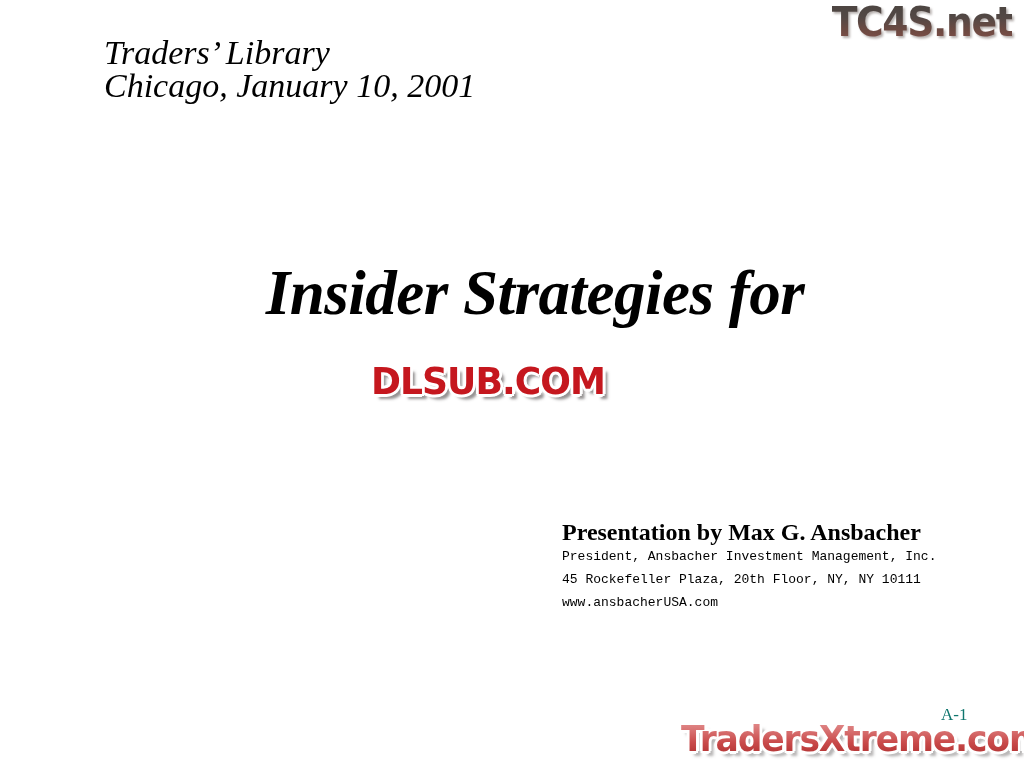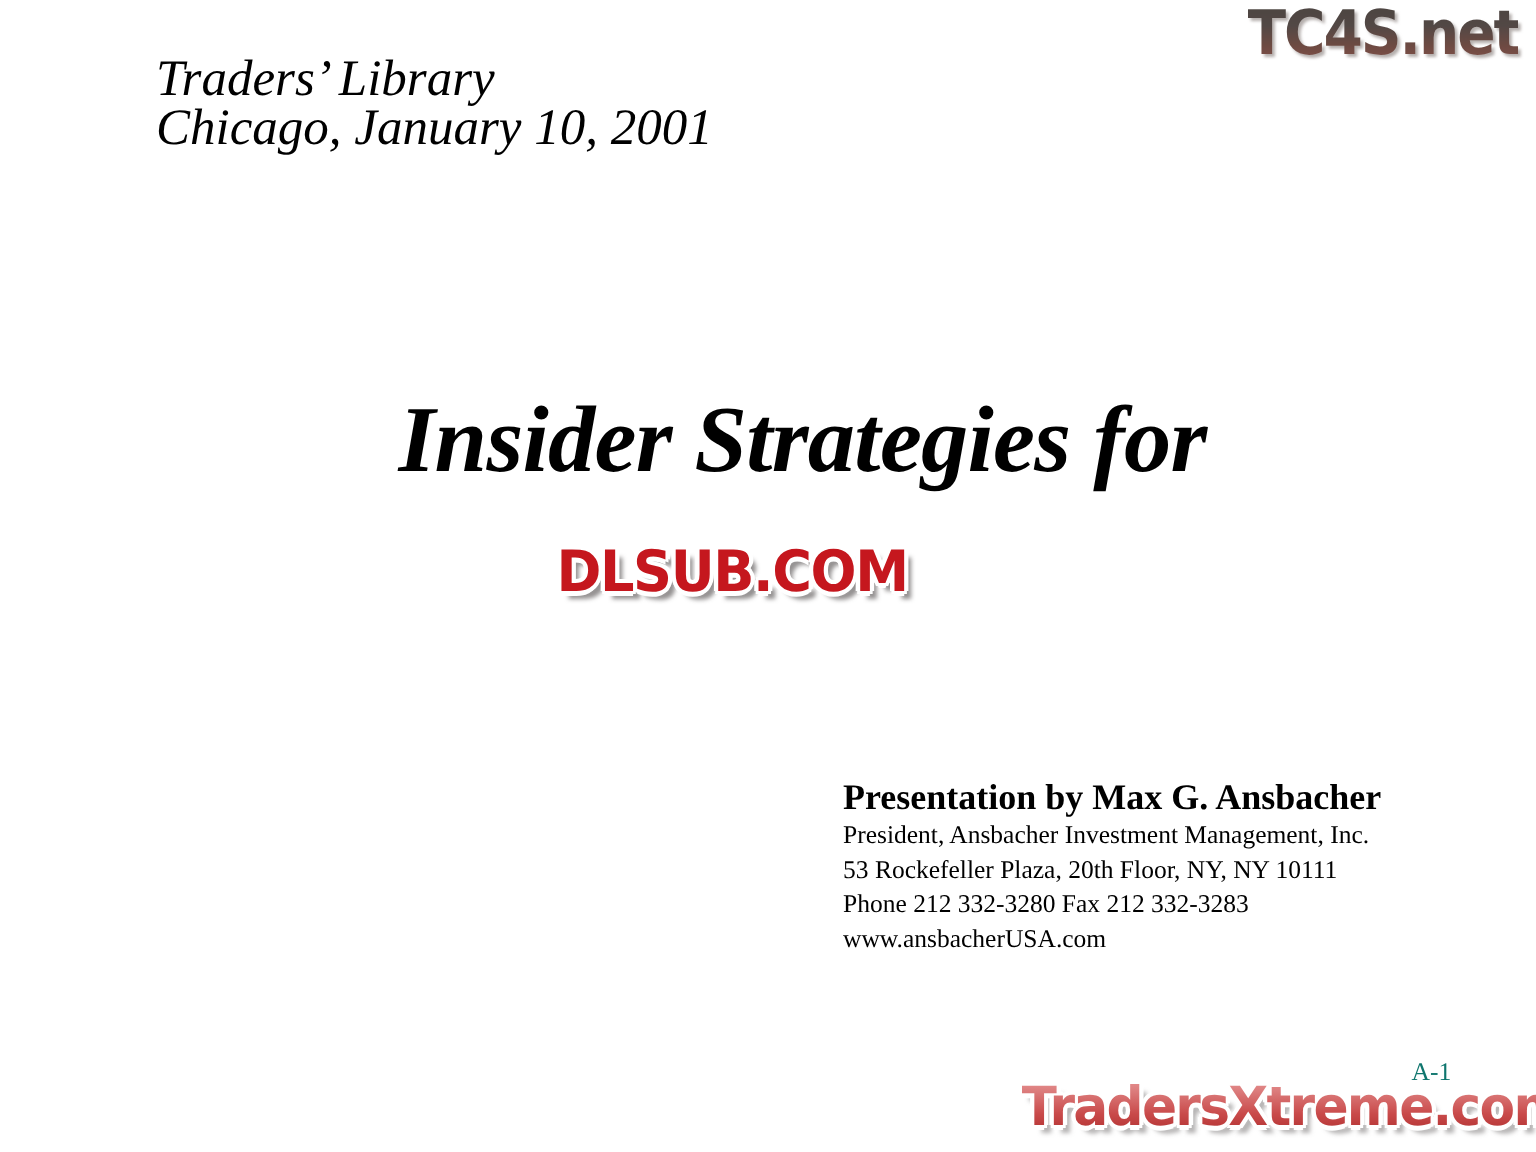--- a/index.html
+++ b/index.html
@@ -118,22 +118,22 @@
   }
   .presenter-name {
     font-family: "Liberation Serif", serif;
     font-weight: bold;
     font-size: 24px;
     line-height: 26px;
     white-space: nowrap;
     color: #000;
   }
   .presenter-line {
-    font-family: Liberation Serif, serif;
-    font-size: 17px;
+    font-family: Liberation Mono, monospace;
+    font-size: 13px;
     line-height: 23px;
     white-space: nowrap;
     color: #000;
   }
 
   
   .slide-number {
     position: absolute;
     left: 905px;
     top: 704px;
@@ -200,22 +200,21 @@
 
   <div class="title-block">
     <div class="title-line">Insider Strategies for</div>
   </div>
 
   <div class="watermark">DLSUB.COM</div>
 
   <div class="presenter-block">
     <div class="presenter-name">Presentation by Max G. Ansbacher</div>
     <div class="presenter-line">President, Ansbacher Investment Management, Inc.</div>
-    <div class="presenter-line">53 Rockefeller Plaza, 20th Floor, NY, NY 10111</div>
-    <div class="presenter-line">Phone 212 332-3280 Fax 212 332-3283</div>
+    <div class="presenter-line">45 Rockefeller Plaza, 20th Floor, NY, NY 10111</div>
     <div class="presenter-line">www.ansbacherUSA.com</div>
   </div>
 
   <div class="slide-number">A-1</div>
 
   <div class="footer-logo">
     <span class="fl-outline">TradersXtreme.com</span>
     <span class="fl-fill">TradersXtreme.com</span>
   </div>
 

